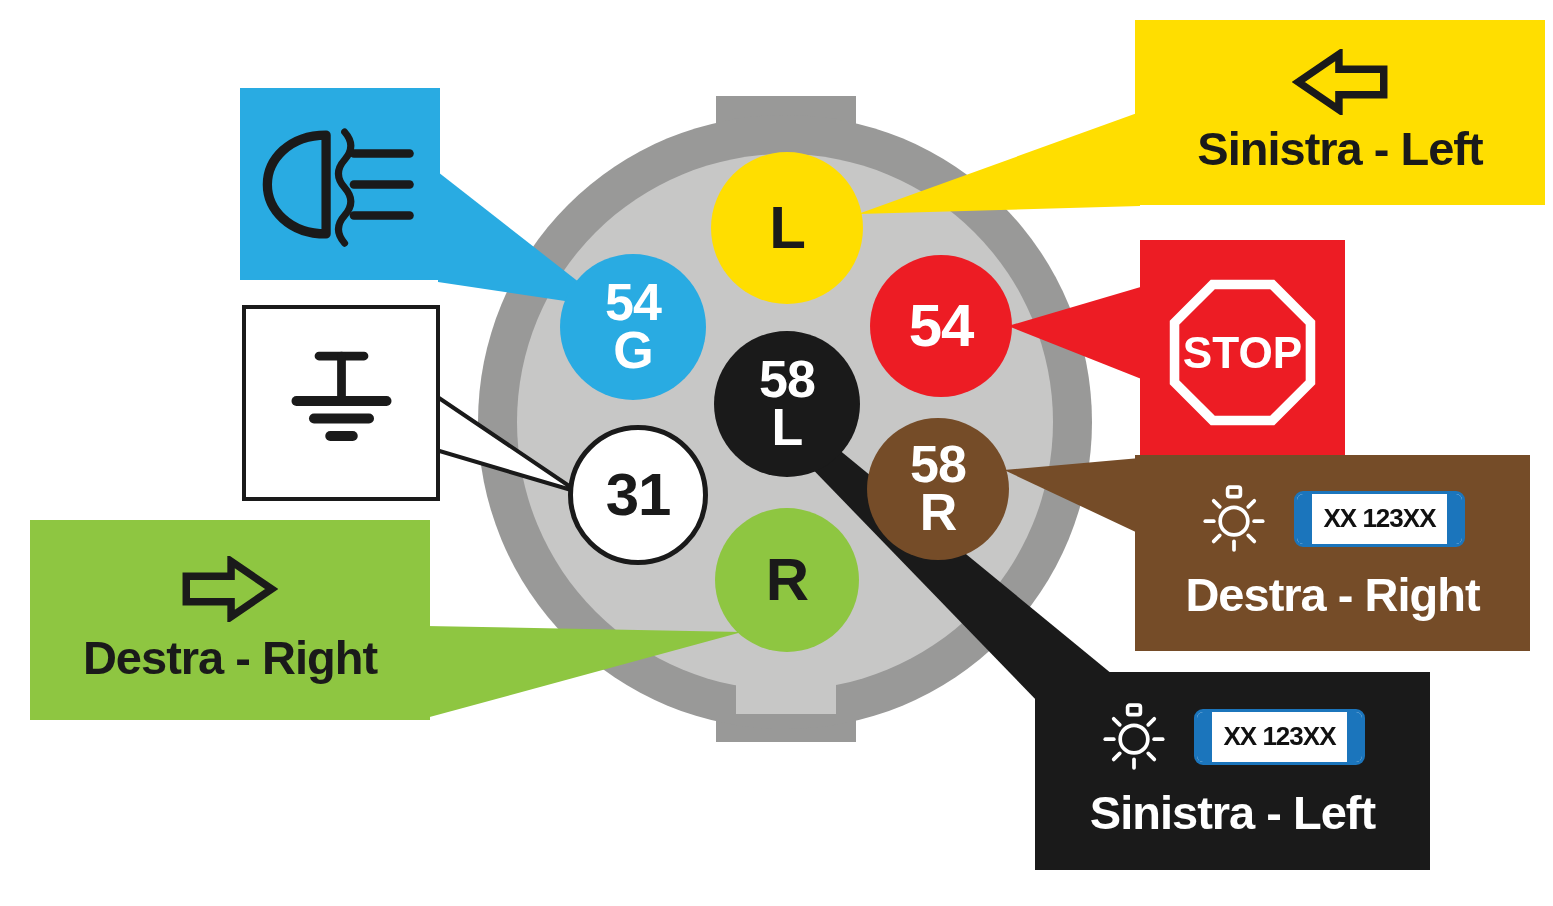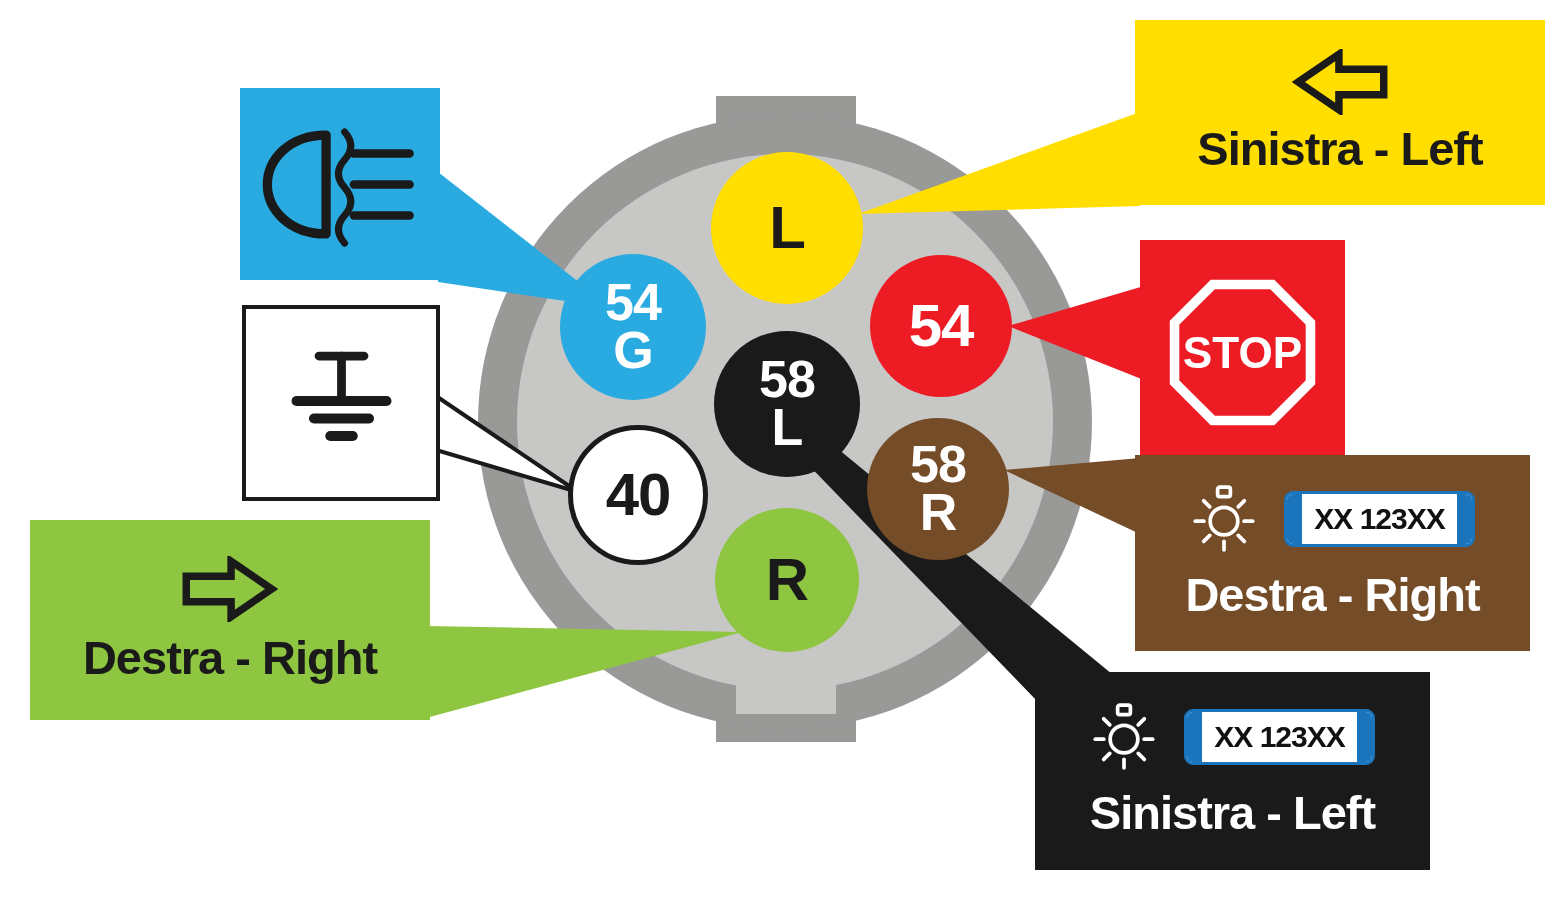--- a/index.html
+++ b/index.html
@@ -42,21 +42,21 @@
 
   .plate-row { display:flex; align-items:center; gap:26px; }
 
   .plate {
     display:flex; align-items:stretch; height:50px; border:3px solid #1B75BC;
     border-radius:9px; overflow:hidden; background:#ffffff;
   }
   .plate-band { width:15px; background:#1B75BC; }
   .plate-num {
     display:flex; align-items:center; padding:0 12px; font-weight:700;
-    font-size:30px; color:#111111; background:#ffffff; letter-spacing:-1px; white-space:nowrap;
+    font-size:26px; color:#111111; background:#ffffff; letter-spacing:-1px; white-space:nowrap;
   }
 
   svg text { font-family:"Liberation Sans","DejaVu Sans",sans-serif; font-weight:700; }
 </style>
 </head>
 <body>
 
 <div class="canvas">
 
   <svg class="underlay" width="1553" height="906" viewBox="0 0 1553 906">
@@ -87,21 +87,21 @@
   </div>
   <div class="pin pin-58l">
     <span class="pl">58</span>
     <span class="pl">L</span>
   </div>
   <div class="pin pin-58r">
     <span class="pl">58</span>
     <span class="pl">R</span>
   </div>
   <div class="pin single pin-31">
-    <span class="pl">40</span>
+    <span class="pl">31</span>
   </div>
   <div class="pin single pin-r">
     <span class="pl">R</span>
   </div>
 
   <div class="callout co-fog">
     <svg width="170" height="125" viewBox="0 0 110 80">
       <path d="M46 8 C 22 8 8 24 8 40 C 8 56 22 72 46 72 L 46 8 Z" fill="none" stroke="#1A1A1A" stroke-width="6" stroke-linejoin="round"></path>
       <path d="M58 6 q8 9 0 18 q-8 9 0 18 q8 9 0 18 q-8 9 0 18" fill="none" stroke="#1A1A1A" stroke-width="4.5" stroke-linecap="round"></path>
       <line x1="64" y1="20" x2="100" y2="20" stroke="#1A1A1A" stroke-width="5.5" stroke-linecap="round"></line>

